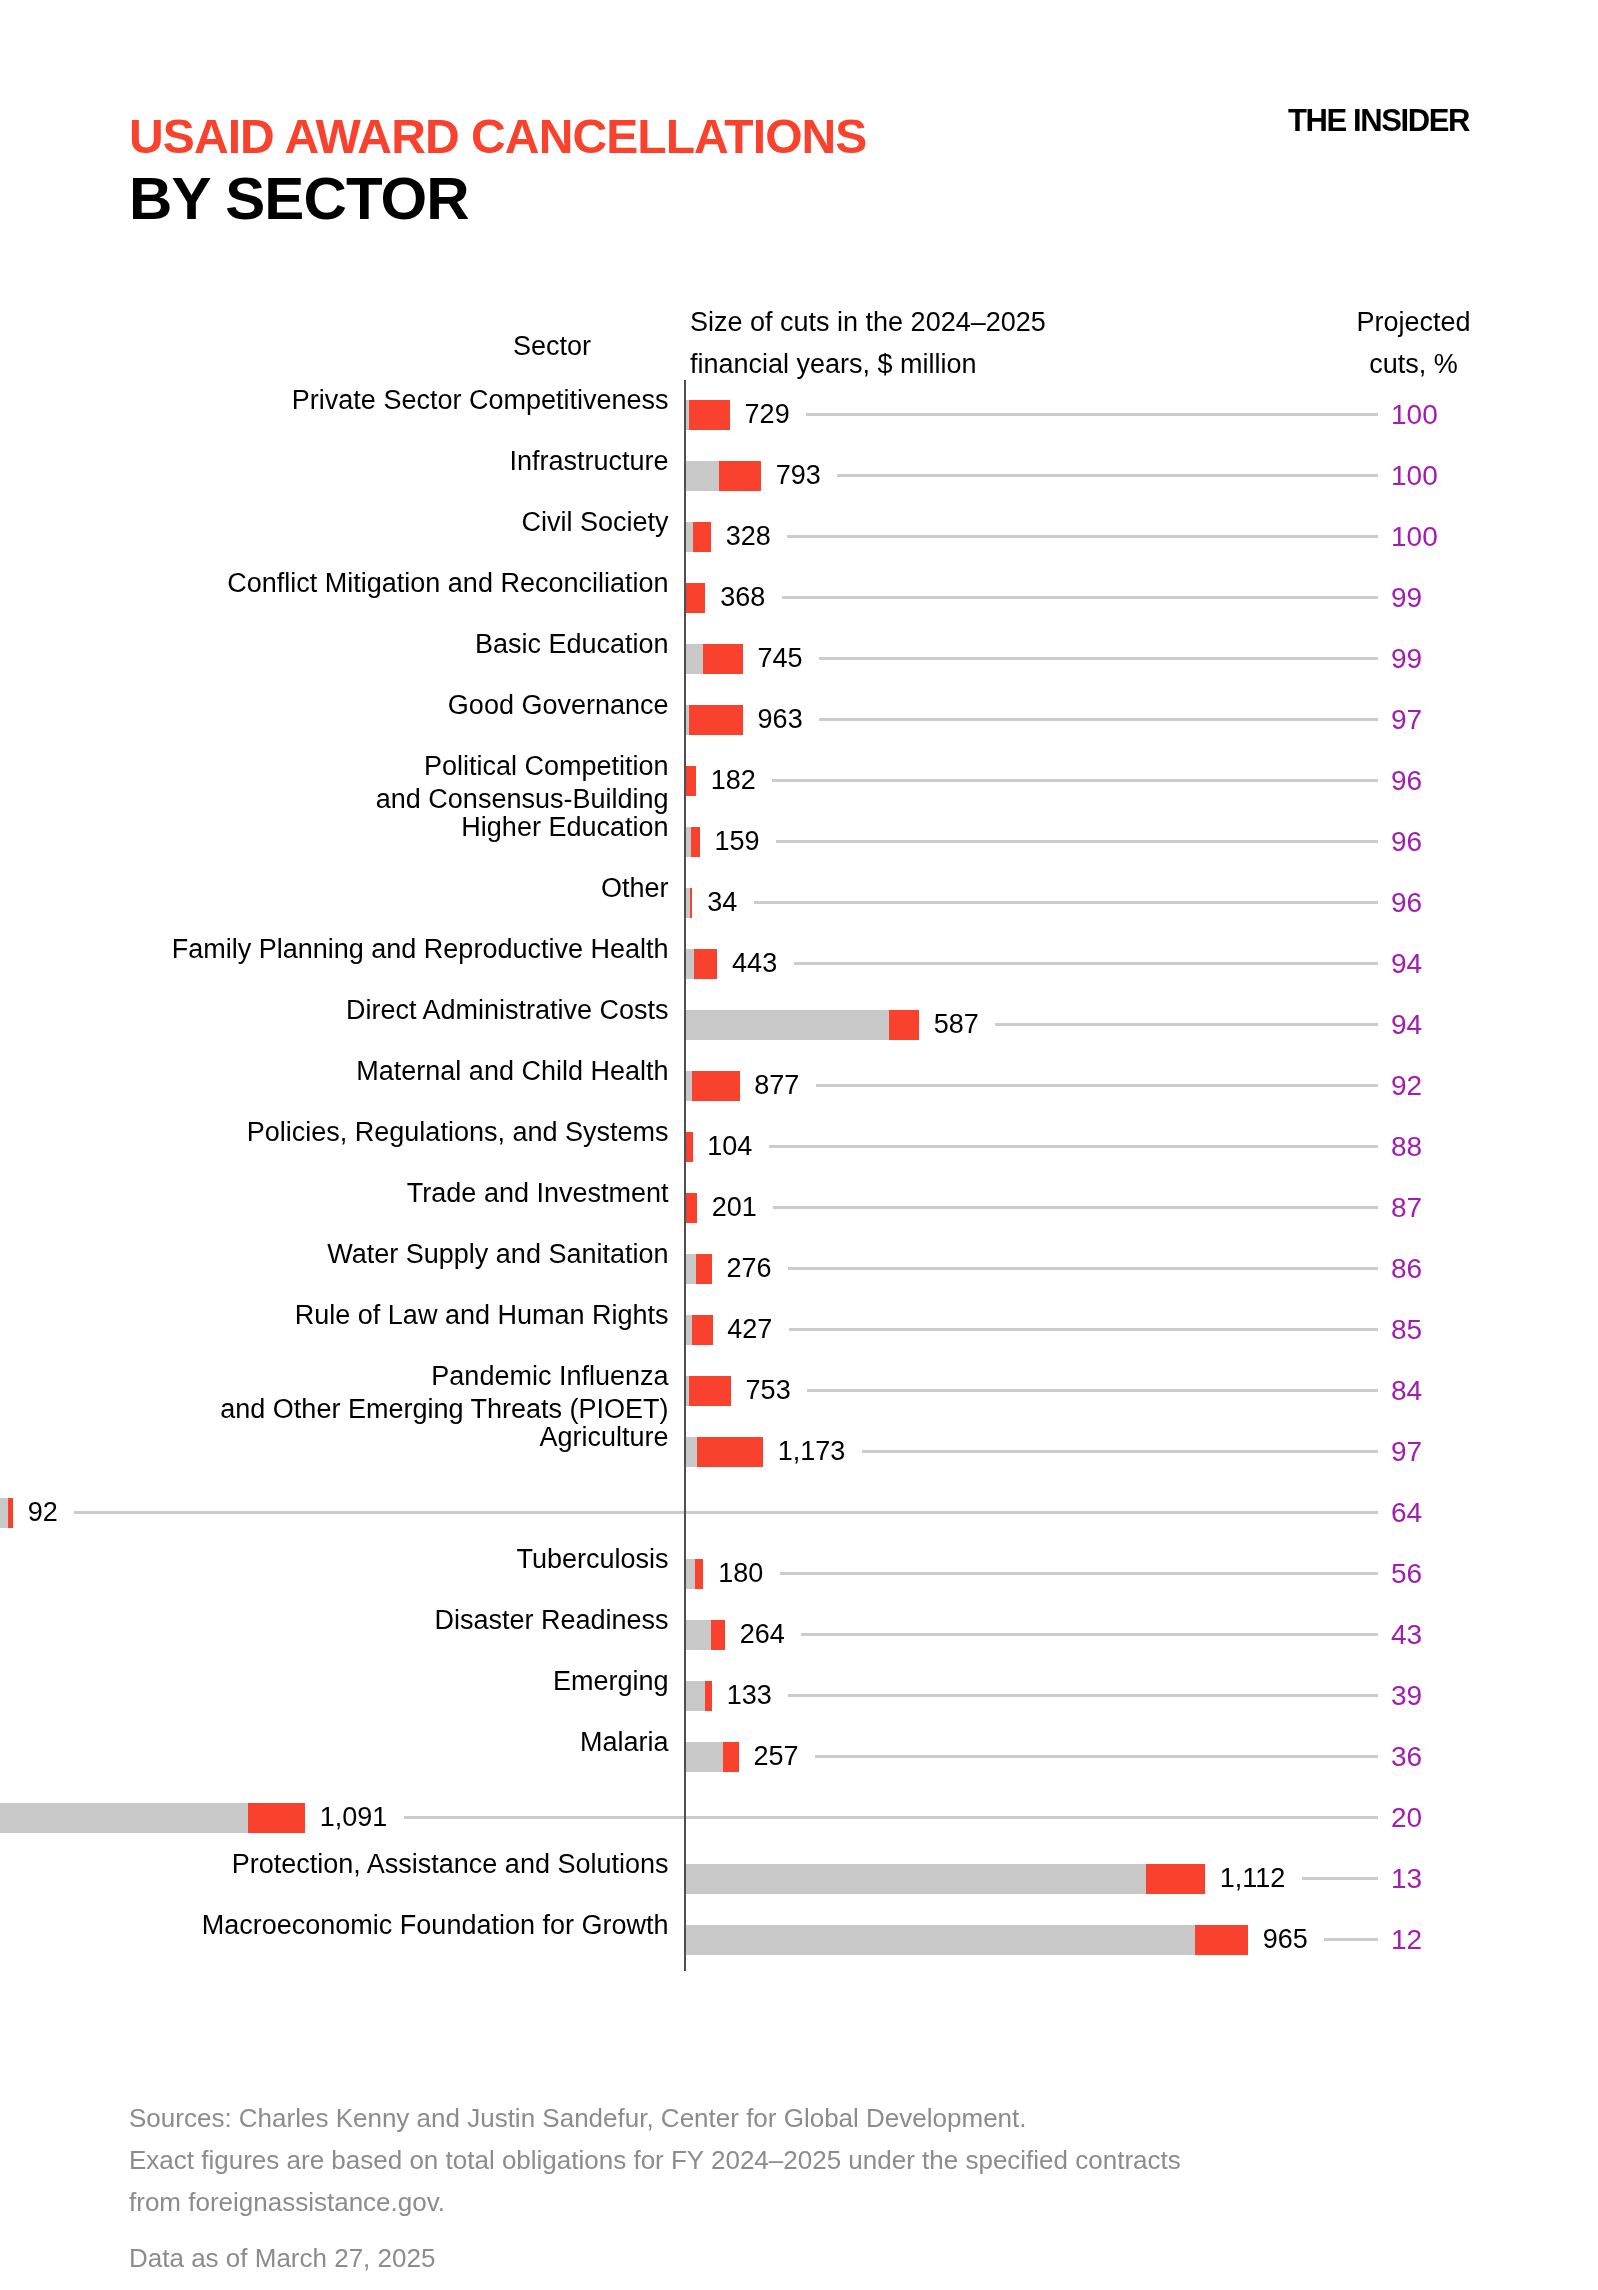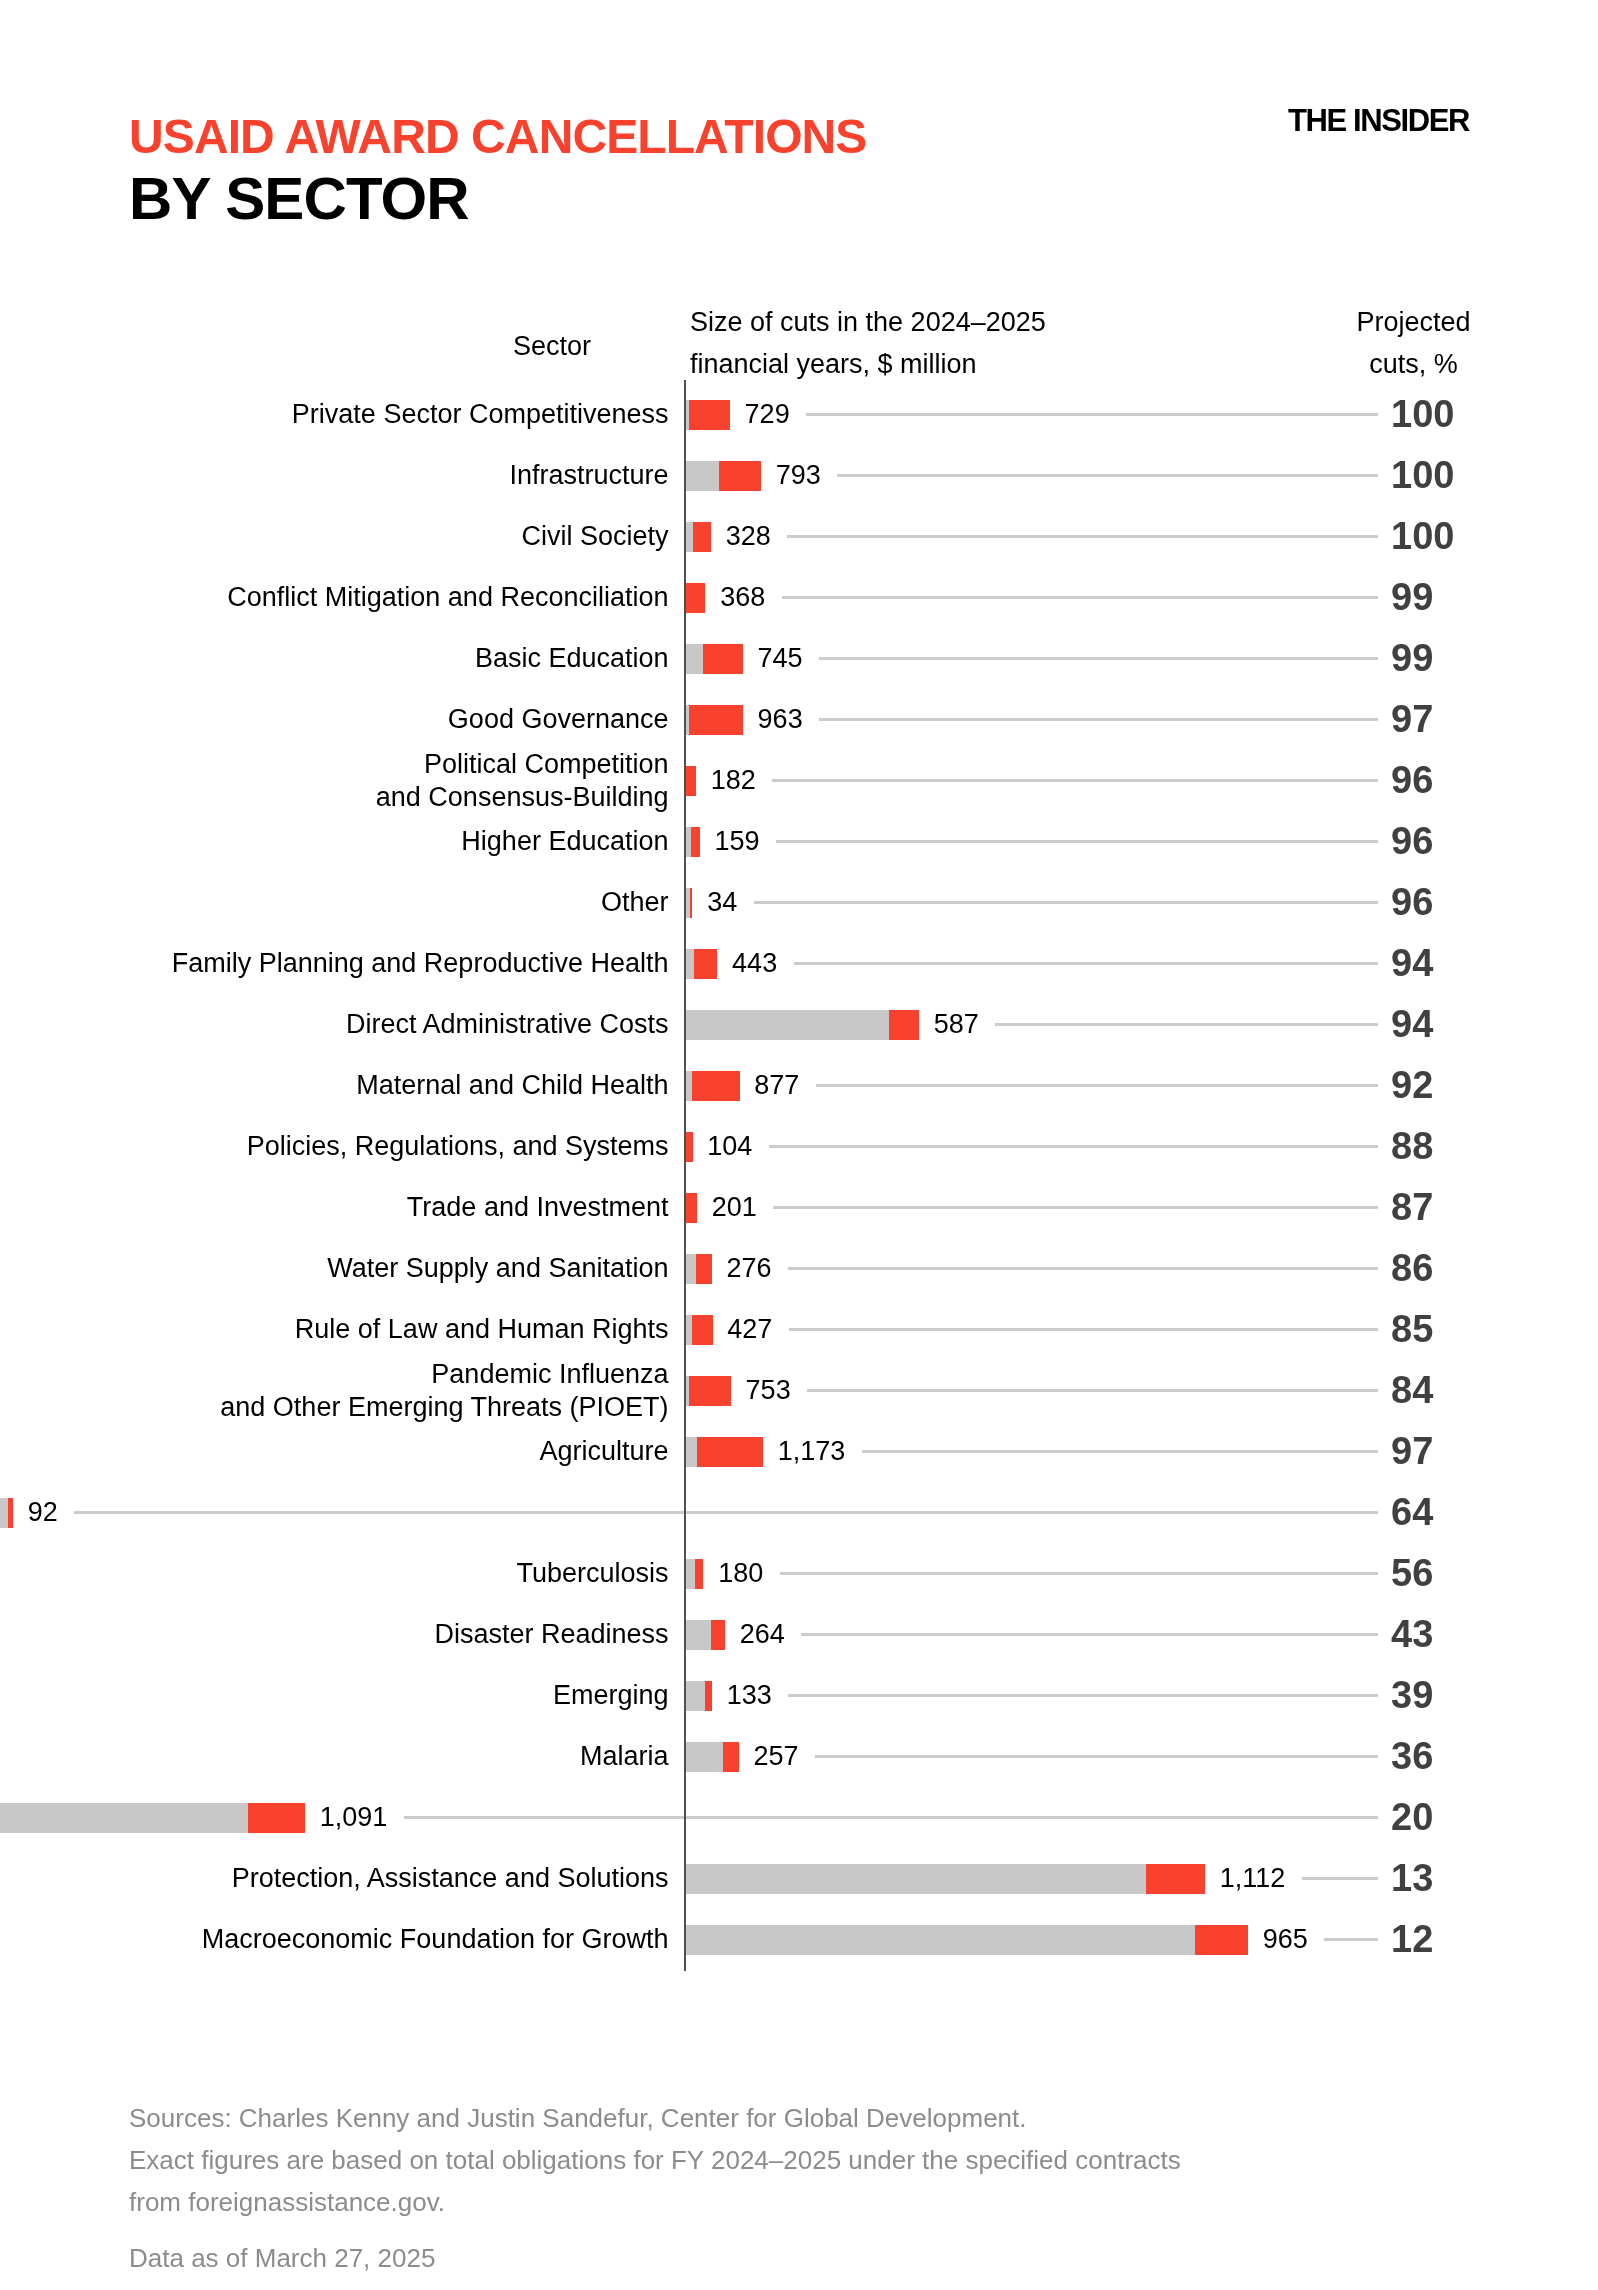--- a/index.html
+++ b/index.html
@@ -20,34 +20,34 @@
     font-size:31px;font-weight:bold;letter-spacing:-1.4px;color:#000;white-space:nowrap;
   }
   .hdr{position:absolute;font-size:27px;line-height:42px;color:#000;white-space:pre-line;}
   .hdr-sector{left:388px;top:325px;width:203px;text-align:right;}
   .hdr-size{left:690px;top:301px;text-align:left;}
   .hdr-projected{left:1321px;top:301px;width:185px;text-align:center;}
   .axis{
     position:absolute;left:684px;top:380px;width:1.8px;height:1591px;background:#4f4f4f;z-index:3;
   }
   .chart{position:absolute;left:0;top:384px;width:1599px;z-index:1;}
-  .row{display:flex;height:61px;align-items:center;}
+  .row{display:flex;height:61px;}
   .sector-label{
     flex:none;width:686px;box-sizing:border-box;padding-right:17.5px;text-align:right;
     font-size:27px;line-height:33px;white-space:pre-line;color:#000;
   }
   .bar-area{flex:1;display:flex;align-items:center;height:100%;}
   .seg{height:30px;flex:none;}
   .seg.gray{background:#c8c8c8;}
   .seg.red{background:#f8422d;}
   .value{flex:none;font-size:27px;margin-left:14.8px;white-space:nowrap;color:#000;}
   .leader{flex:1;height:2.8px;background:#cccccc;margin-left:16.6px;}
   .pct{
     flex:none;width:221px;box-sizing:border-box;padding-left:13px;
-    font-size:38px;font-weight:bold;color:#404040;
+    font-size:28px;font-weight:normal;color:#a21caf;
   }
   .footer{
     position:absolute;left:129px;top:2097px;font-size:26px;line-height:42px;
     color:#8c8c8c;white-space:pre-line;
   }
   .data-note{
     position:absolute;left:129px;top:2237px;font-size:26px;line-height:42px;color:#8c8c8c;
   }
 </style>
 </head>

